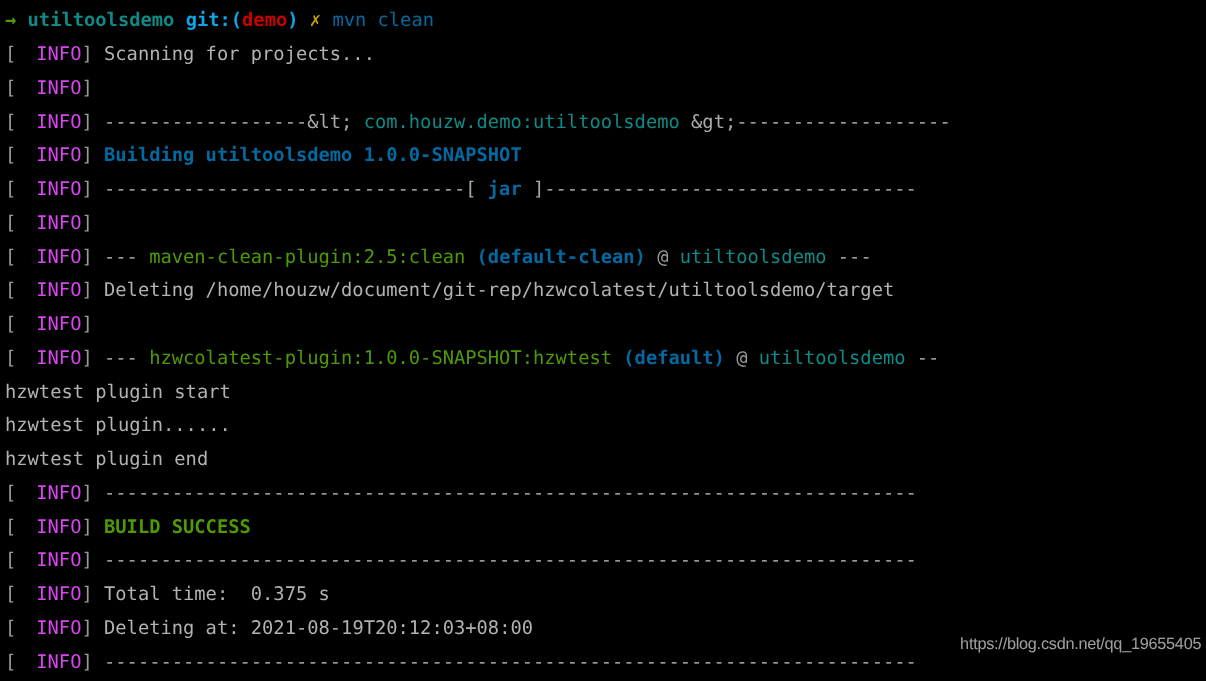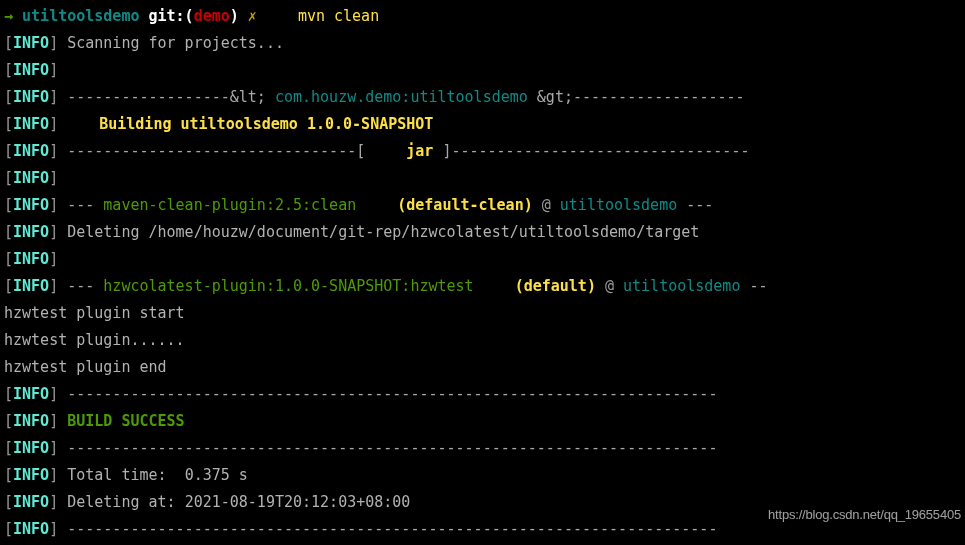--- a/index.html
+++ b/index.html
@@ -26,29 +26,29 @@
     width: 1400px;
   }
   .line {
     height: 27px;
     white-space: pre;
     color: #b2b2b2;
   }
   
   .c-green      { color: #4e9a06; }
   .c-teal       { color: #0f8a86; }
-  .c-blue       { color: #ffffff; text-align: center; }
+  .c-blue       { color: #0ea5e9; text-align: center; }
   .c-red        { color: #cc0000; }
   .c-yellow     { color: #c4a000; }
   .c-gray       { color: #9a9a9a; }
-  .c-white      { color: #fde047; margin-left: 32px; }
+  .c-white      { color: #0369a1; }
   .c-dash       { color: #a9a9a9; }
   .bold         { font-weight: bold; }
   .c-buildok    { color: #4e9a06; font-weight: bold; }
-  .c-infoword   { color: #5eead4; font-weight: bold; }
+  .c-infoword   { color: #d946ef; font-weight: normal; margin-left: 16px; }
 
   #watermark {
     position: absolute;
     right: 4px;
     bottom: 17px;
     font-family: "Liberation Sans", sans-serif;
     font-size: 13px;
     letter-spacing: -0.2px;
     color: rgba(255,255,255,0.62);
     white-space: pre;

